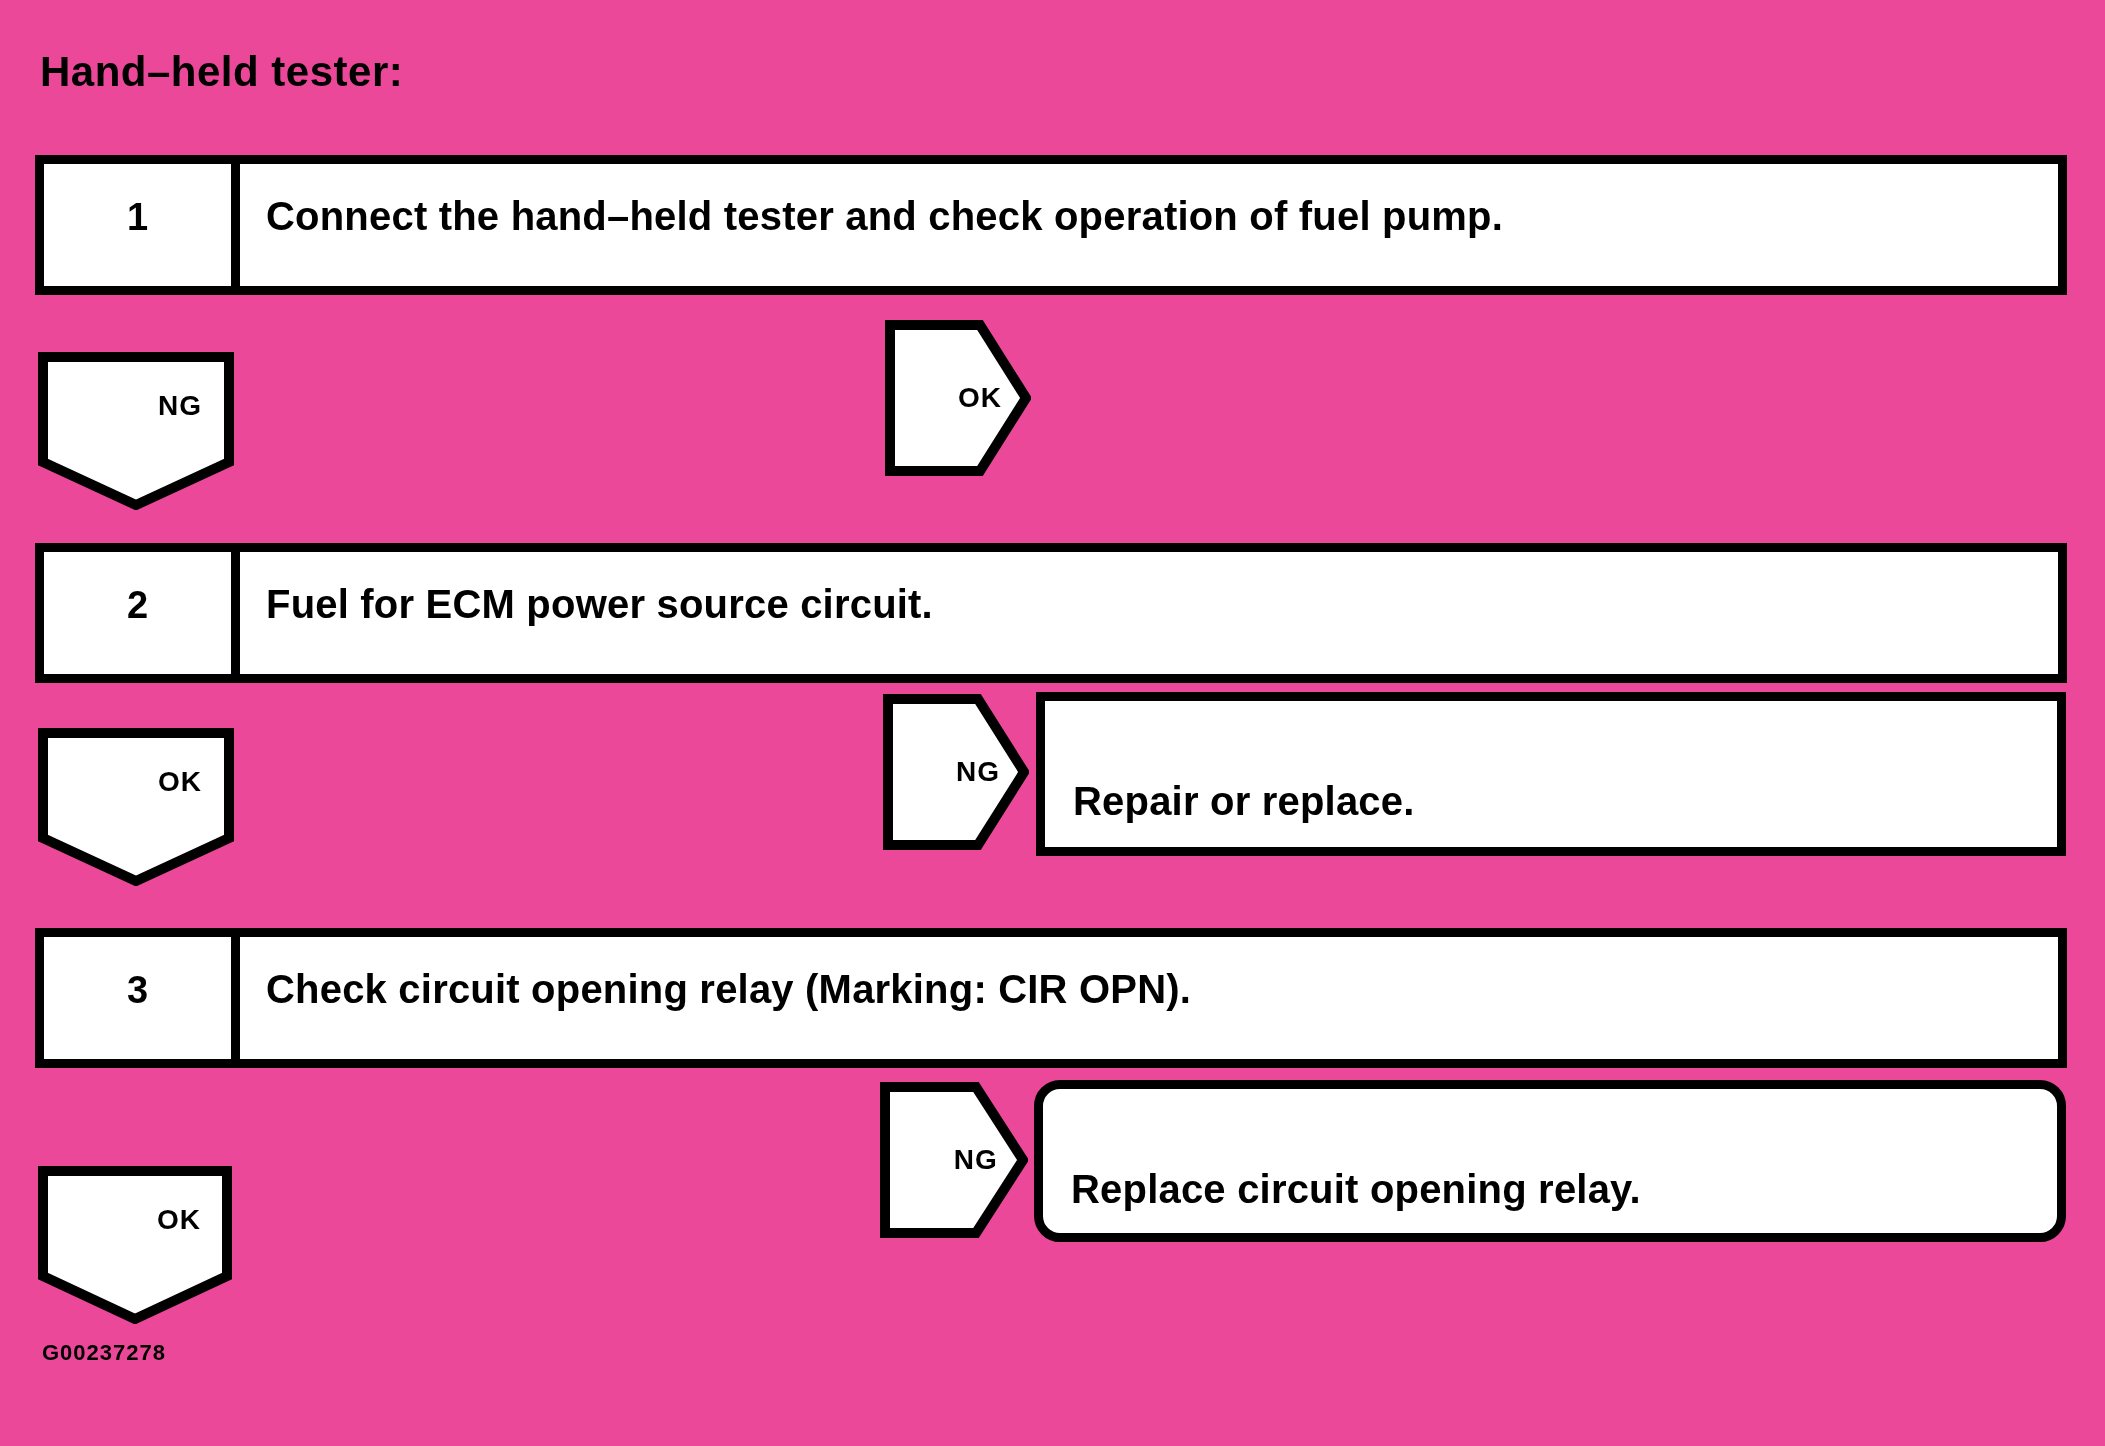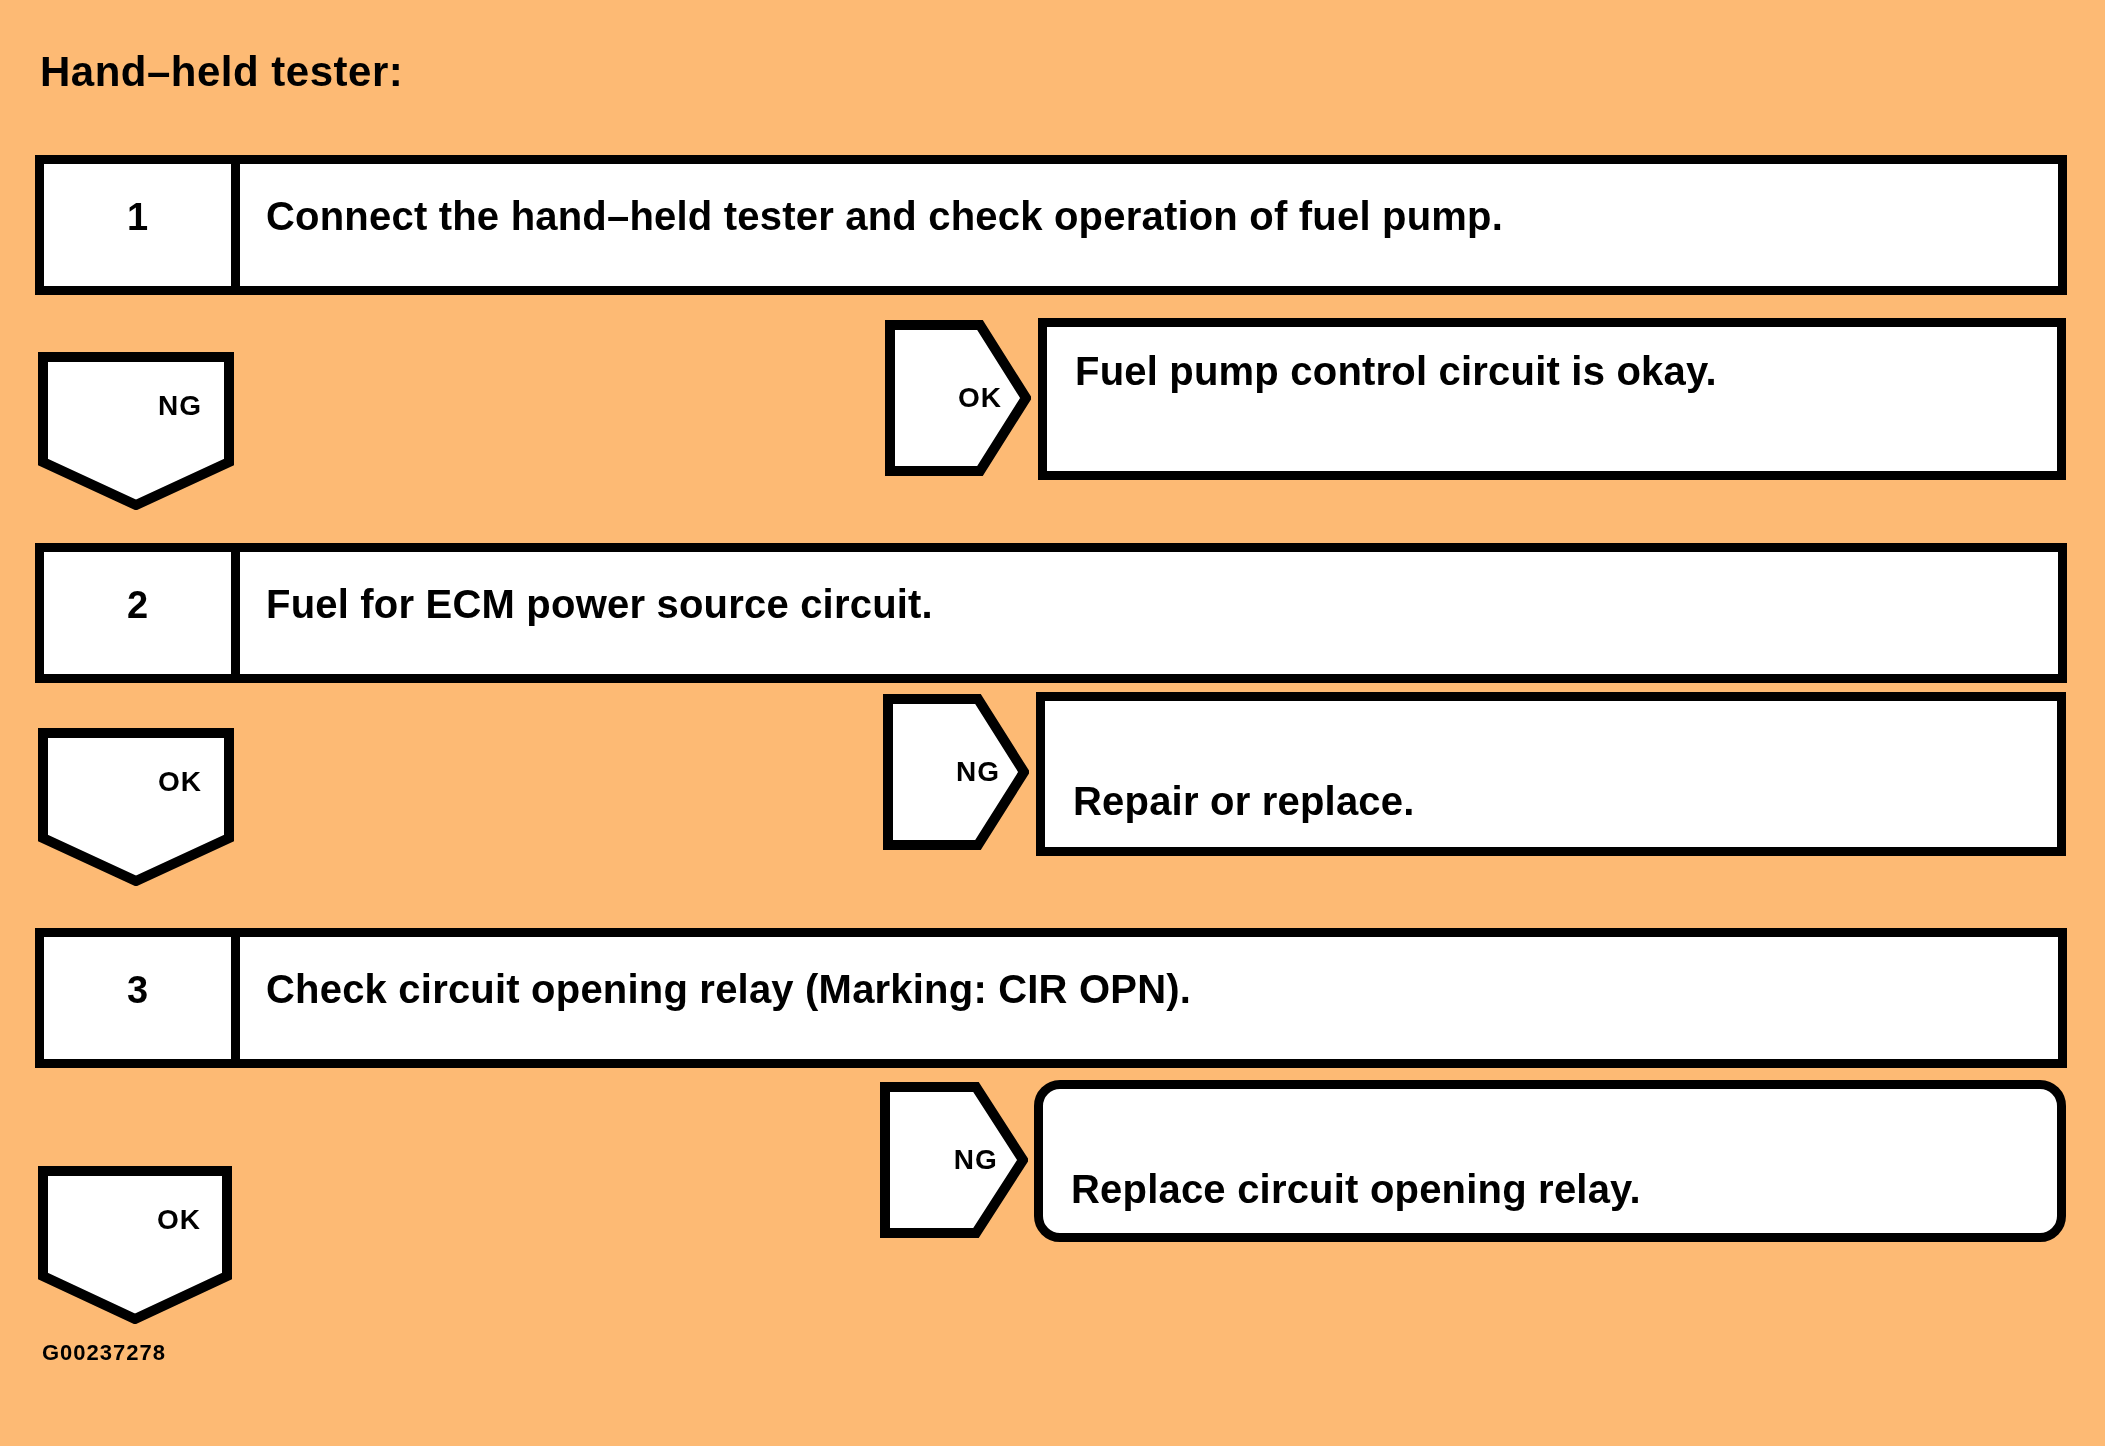--- a/index.html
+++ b/index.html
@@ -4,21 +4,21 @@
 <style>
   html, body {
     margin: 0;
     padding: 0;
     background: #ffffff;
   }
   .page {
     position: relative;
     width: 2105px;
     height: 1446px;
-    background: #fdba74;
+    background: #ec4899;
     font-family: "Liberation Sans", sans-serif;
     color: #000000;
     overflow: hidden;
   }
   .title {
     position: absolute;
     left: 40px;
     top: 48px;
     font-size: 42px;
     font-weight: bold;
@@ -127,23 +127,20 @@
     </svg>
     <span class="pent-label">NG</span>
   </div>
 
   <div class="pent pent-right" style="left:885px; top:320px; width:146px; height:156px;">
     <svg width="146" height="156" viewBox="0 0 146 156">
       <polygon points="5,5 95,5 141,78 95,151 5,151" fill="#ffffff" stroke="#000000" stroke-width="10" stroke-linejoin="miter"></polygon>
     </svg>
     <span class="pent-label">OK</span>
   </div>
-  <div class="result-box" style="left:1038px; top:318px; width:1028px; height:162px;">
-    <div class="result-text rt-top">Fuel pump control circuit is okay.</div>
-  </div>
 
   <div class="step-box" style="top:543px;">
     <div class="step-num">2</div>
     <div class="step-text">Fuel for ECM power source circuit.</div>
   </div>
 
   <div class="pent pent-down" style="left:38px; top:728px; width:196px; height:158px;">
     <svg width="196" height="158" viewBox="0 0 196 158">
       <polygon points="5,5 191,5 191,110 98,153 5,110" fill="#ffffff" stroke="#000000" stroke-width="10" stroke-linejoin="miter"></polygon>
     </svg>

